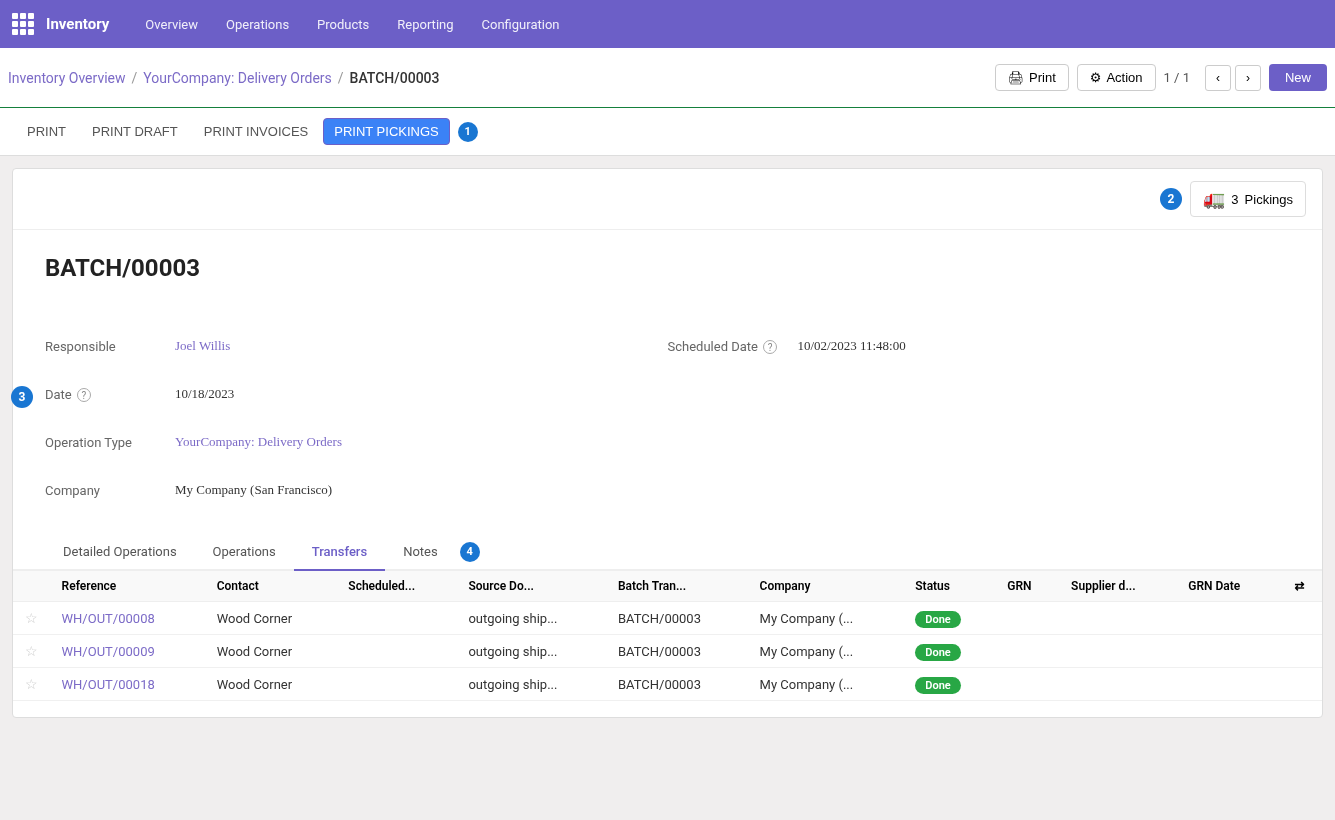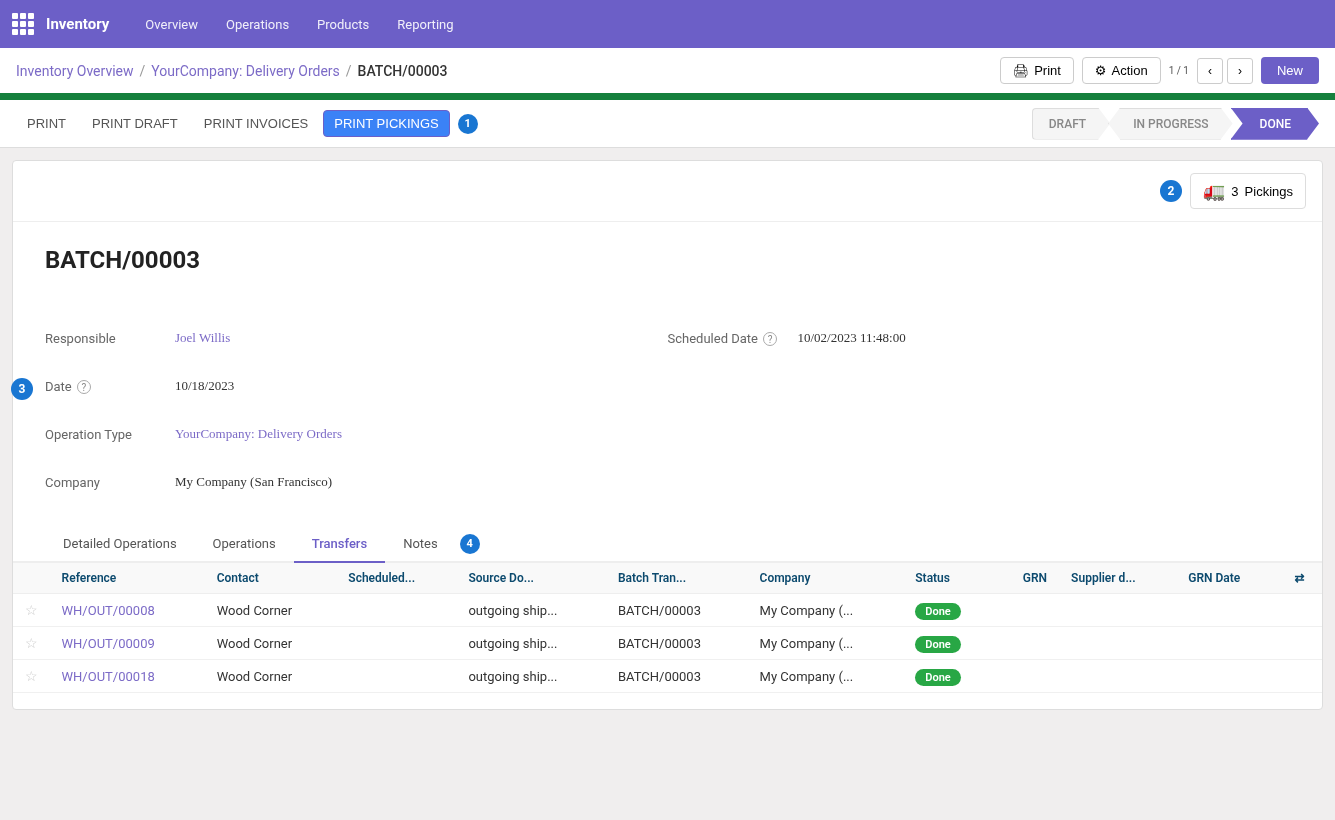--- a/index.html
+++ b/index.html
@@ -31,25 +31,25 @@
       height: 32px;
       display: flex;
       align-items: center;
       cursor: pointer;
       font-size: 13px;
     }
 
     
     .breadcrumb-bar {
       background: white;
-      border-bottom: 7px solid #15803d;
-      padding: 0 16px;
-      display: flex;
-      align-items: center;
-      height: 52px;
+      border-bottom: 1px solid #15803d;
+      padding: 0 8px;
+      display: flex;
+      align-items: center;
+      height: 60px;
       gap: 8px;
     }
     .breadcrumb-bar .breadcrumb-text {
       font-size: 14px;
       color: #666;
       display: flex;
       align-items: center;
       gap: 6px;
     }
     .breadcrumb-bar .breadcrumb-text span.sep { color: #999; }
@@ -293,21 +293,21 @@
     }
 
     
     .table-section { padding: 0 0 16px 0; }
     table { width: 100%; border-collapse: collapse; font-size: 13px; }
     thead tr { background: #f9f9f9; border-bottom: 1px solid #eee; }
     th {
       padding: 8px 12px;
       text-align: left;
       font-weight: 600;
-      color: #0c4a6e;
+      color: #000000;
       font-size: 12px;
     }
     td { padding: 8px 12px; color: #333; border-bottom: 1px solid #f0f0f0; }
     .star-icon { color: #ccc; font-size: 14px; cursor: pointer; }
     .ref-link { color: #7c6bc7; cursor: pointer; }
     .done-badge {
       background: #28a745;
       color: white;
       border-radius: 10px;
       padding: 2px 10px;
@@ -328,66 +328,56 @@
       <div></div>
     <div></div>
       <div></div>
       <div></div>
   </div>
   <span class="app-name">Inventory</span>
   <span class="nav-item">Overview</span>
   <span class="nav-item">Operations</span>
   <span class="nav-item">Products</span>
   <span class="nav-item">Reporting</span>
+  <span class="nav-item">Configuration</span>
 </nav>
 
 <div class="breadcrumb-bar">
   <div class="breadcrumb-text">
     <span style="color:#7c6bc7;cursor:pointer">Inventory Overview</span>
     <span class="sep">/</span>
     <span style="color:#7c6bc7;cursor:pointer">YourCompany: Delivery Orders</span>
     <span class="sep">/</span>
     <span class="current">BATCH/00003</span>
   </div>
   <div class="actions-right">
     <button class="btn-print">
       <span>🖨</span>
       <span>Print</span>
     </button>
     <button class="btn-action">
       <span>⚙</span>
       <span>Action</span>
     </button>
     <div class="nav-arrows">
-      <span style="margin-right:4px;font-size:10px;color:#555">1 / 1</span>
+      <span style="margin-right:11px;font-size:13px;color:#555">1 / 1</span>
       <button class="arrow-btn">‹</button>
       <button class="arrow-btn">›</button>
     </div>
     <button class="btn-new">New</button>
   </div>
 </div>
 
 <div class="action-bar">
   <button class="action-btn">PRINT</button>
   <button class="action-btn">PRINT DRAFT</button>
   <button class="action-btn">PRINT INVOICES</button>
   <button class="action-btn active">PRINT PICKINGS</button>
   <span class="badge-blue">1</span>
 
-  <div class="status-steps">
-    <div class="status-step draft-step">
-      <span>DRAFT</span>
-    </div>
-    <div class="status-step inprogress-step" style="margin-left:-2px;">
-      <span>IN PROGRESS</span>
-    </div>
-    <div class="status-step done-step" style="margin-left:-2px;">
-      <span>DONE</span>
-    </div>
-  </div>
 </div>
 
 <div class="main-content">
 
   <div class="pickings-header">
     <span class="badge-blue-circle">2</span>
     <button class="pickings-btn">
       <span style="font-size:18px;">🚛</span>
       <span>3</span>
       <span>Pickings</span>
@@ -447,21 +437,21 @@
       <thead>
         <tr>
           <th style="width:30px;"></th>
           <th style="cursor:pointer;">Reference</th>
           <th style="cursor:pointer;">Contact</th>
           <th style="cursor:pointer;">Scheduled...</th>
           <th style="cursor:pointer;">Source Do...</th>
           <th style="cursor:pointer;">Batch Tran...</th>
           <th style="cursor:pointer;">Company</th>
           <th style="cursor:pointer;">Status</th>
-          <th style="cursor:pointer;text-align:right;">GRN</th>
+          <th style="cursor:pointer;">GRN</th>
           <th style="cursor:pointer;">Supplier d...</th>
           <th style="cursor:pointer;margin-top:20px;">GRN Date</th>
           <th style="cursor:pointer;text-align:center;">⇄</th>
         </tr>
       </thead>
       <tbody>
         <tr class="table-row">
           <td><span class="star-icon">☆</span></td>
           <td class="ref-link">WH/OUT/00008</td>
           <td>Wood Corner</td>

